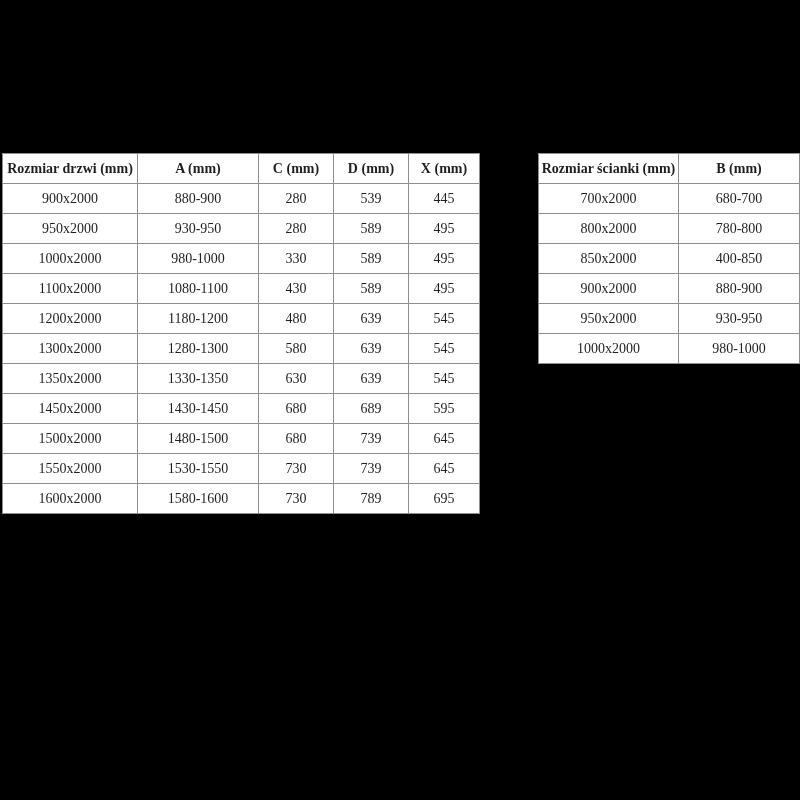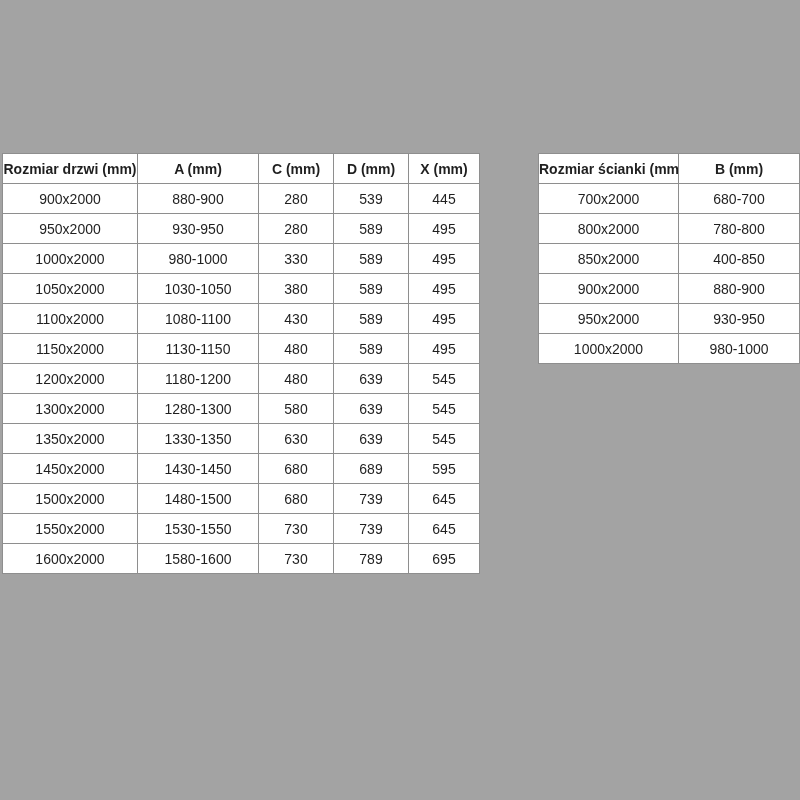--- a/index.html
+++ b/index.html
@@ -4,22 +4,23 @@
 <style>
   * { margin: 0; padding: 0; box-sizing: border-box; }
   html, body {
     width: 800px; height: 800px;
     background: #ffffff;
     font-family: "Liberation Sans", sans-serif;
   }
   .canvas {
     position: relative;
     width: 800px; height: 800px;
-    background: #a3a3a3;
+    background: #000000;
     overflow: hidden;
+    font-family: Liberation Serif, serif;
   }
   table.spec-table {
     position: absolute;
     border-collapse: collapse;
     table-layout: fixed;
     background: #ffffff;
   }
   table.spec-table th,
   table.spec-table td {
     border: 1px solid #8e8e8e;
@@ -92,37 +93,23 @@
           <td>495</td>
         </tr>
         <tr>
           <td>1000x2000</td>
           <td>980-1000</td>
           <td>330</td>
           <td>589</td>
           <td>495</td>
         </tr>
         <tr>
-          <td>1050x2000</td>
-          <td>1030-1050</td>
-          <td>380</td>
-          <td>589</td>
-          <td>495</td>
-        </tr>
-        <tr>
           <td>1100x2000</td>
           <td>1080-1100</td>
           <td>430</td>
-          <td>589</td>
-          <td>495</td>
-        </tr>
-        <tr>
-          <td>1150x2000</td>
-          <td>1130-1150</td>
-          <td>480</td>
           <td>589</td>
           <td>495</td>
         </tr>
         <tr>
           <td>1200x2000</td>
           <td>1180-1200</td>
           <td>480</td>
           <td>639</td>
           <td>545</td>
         </tr>

